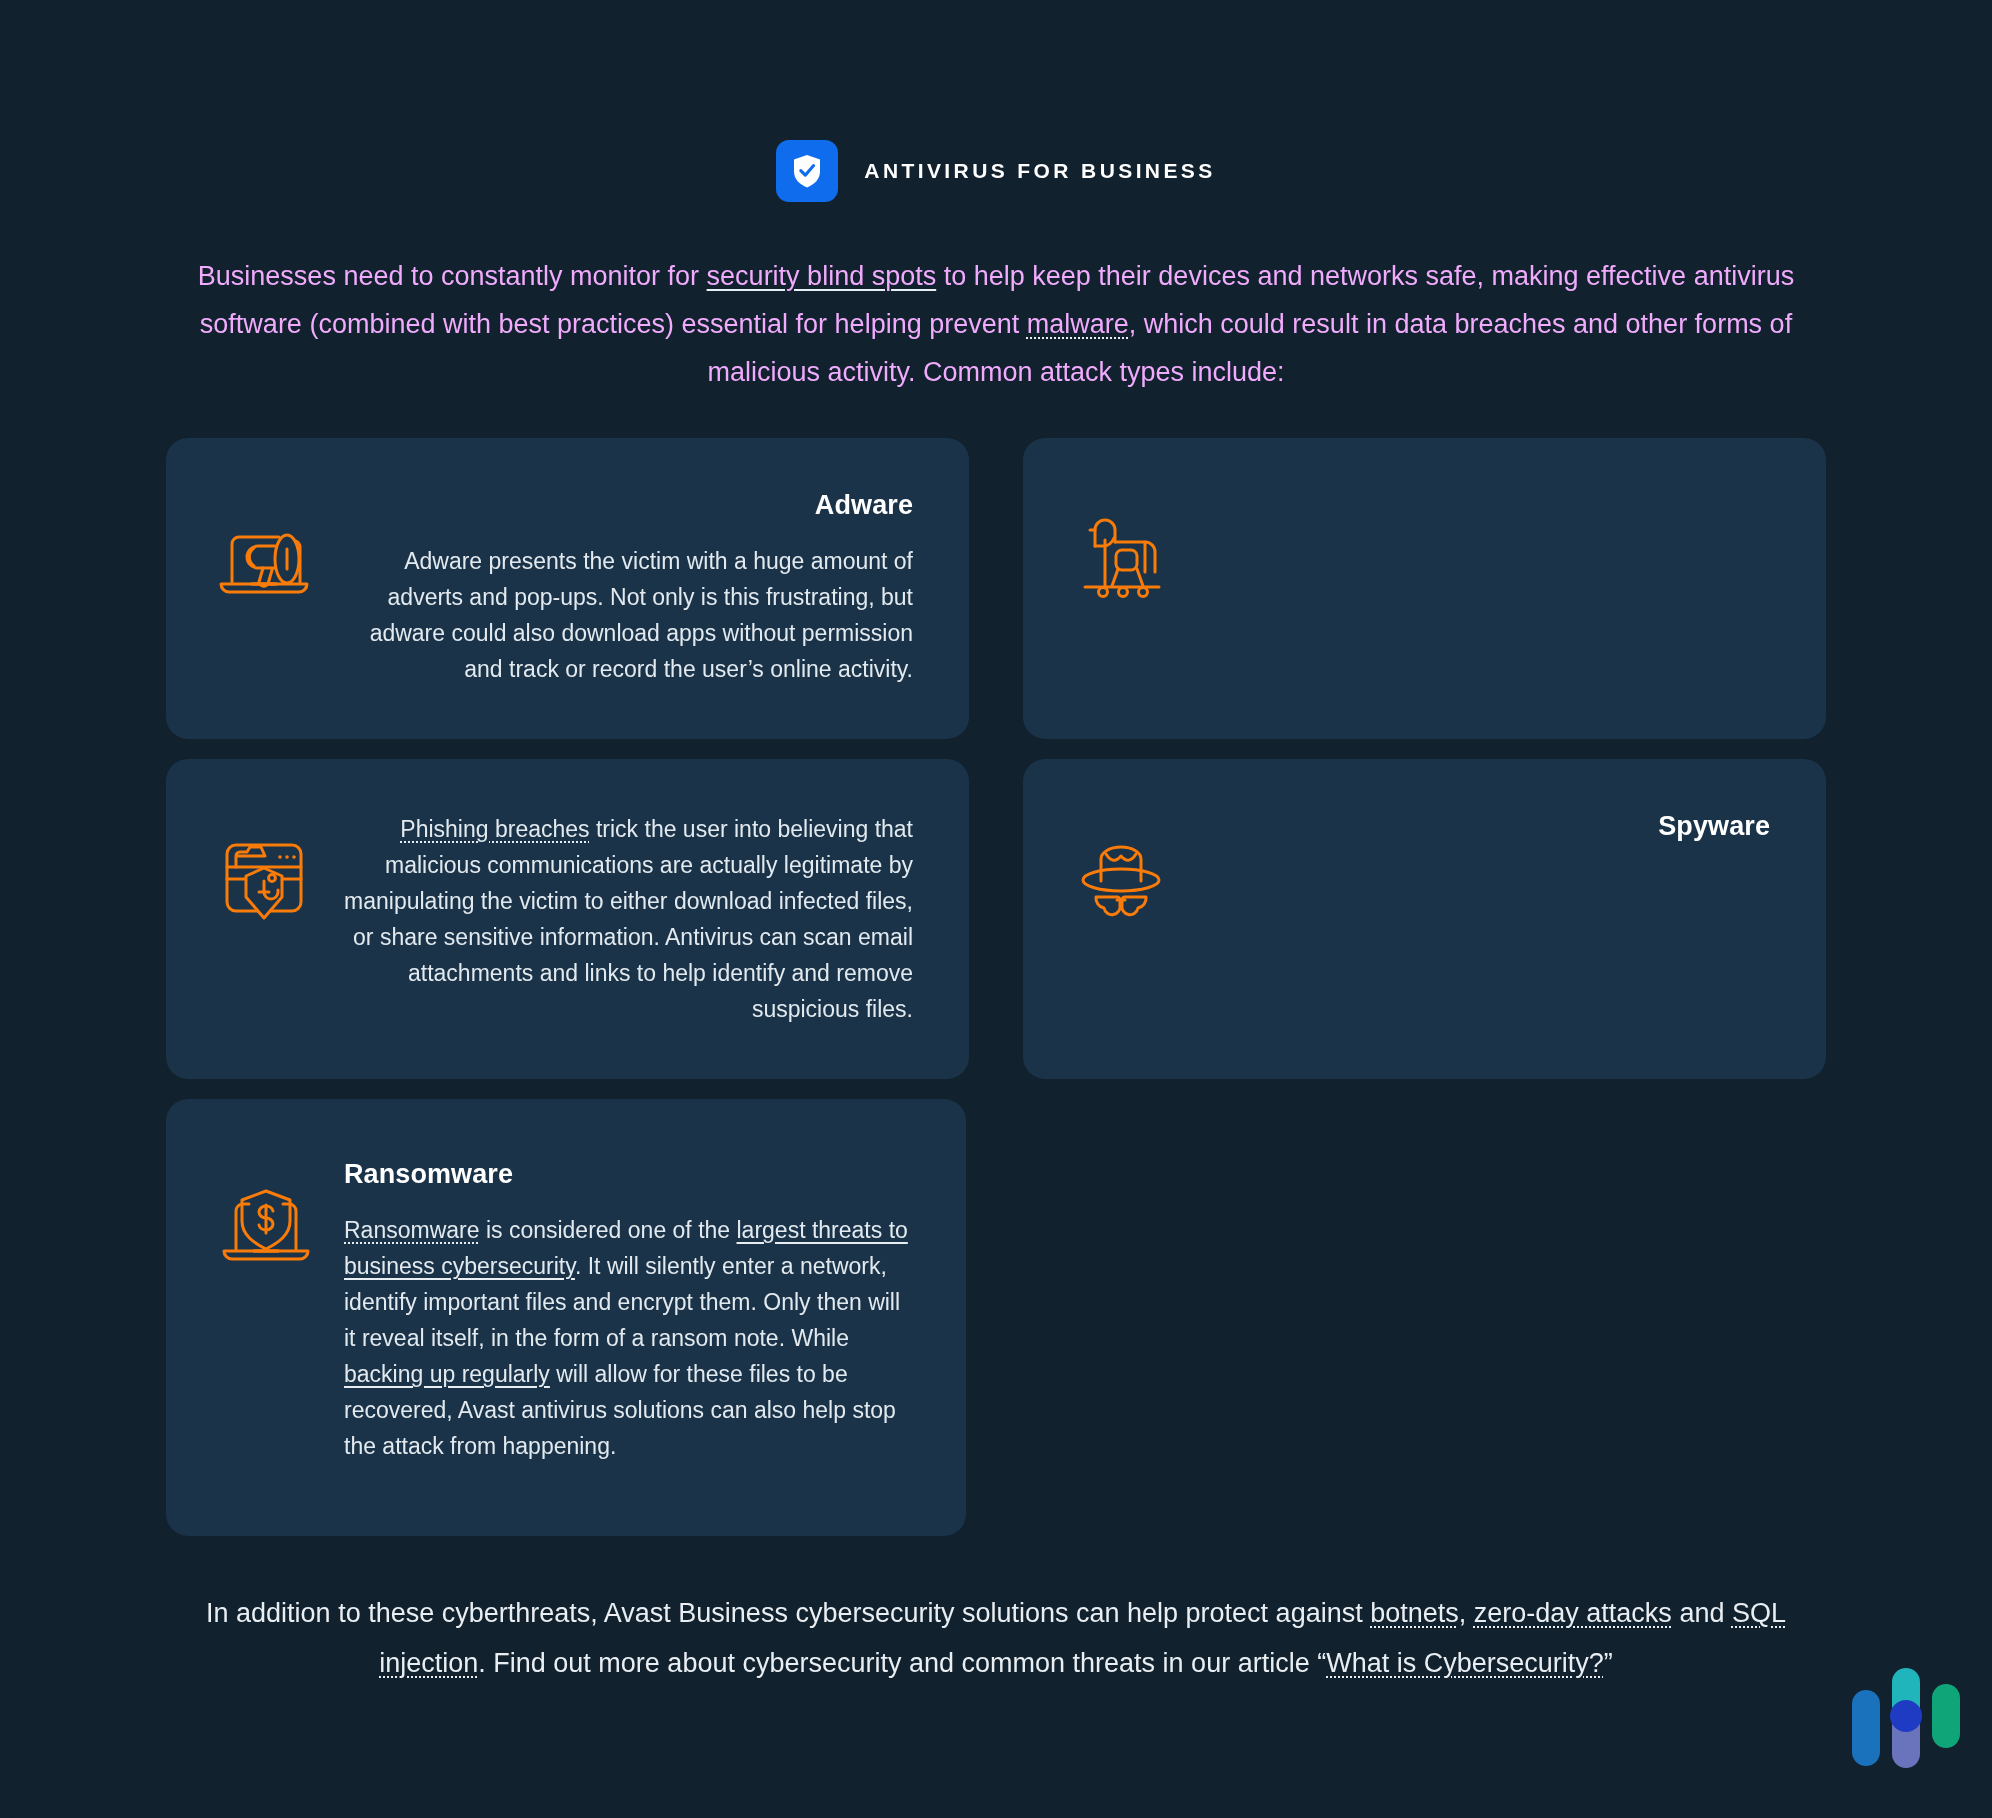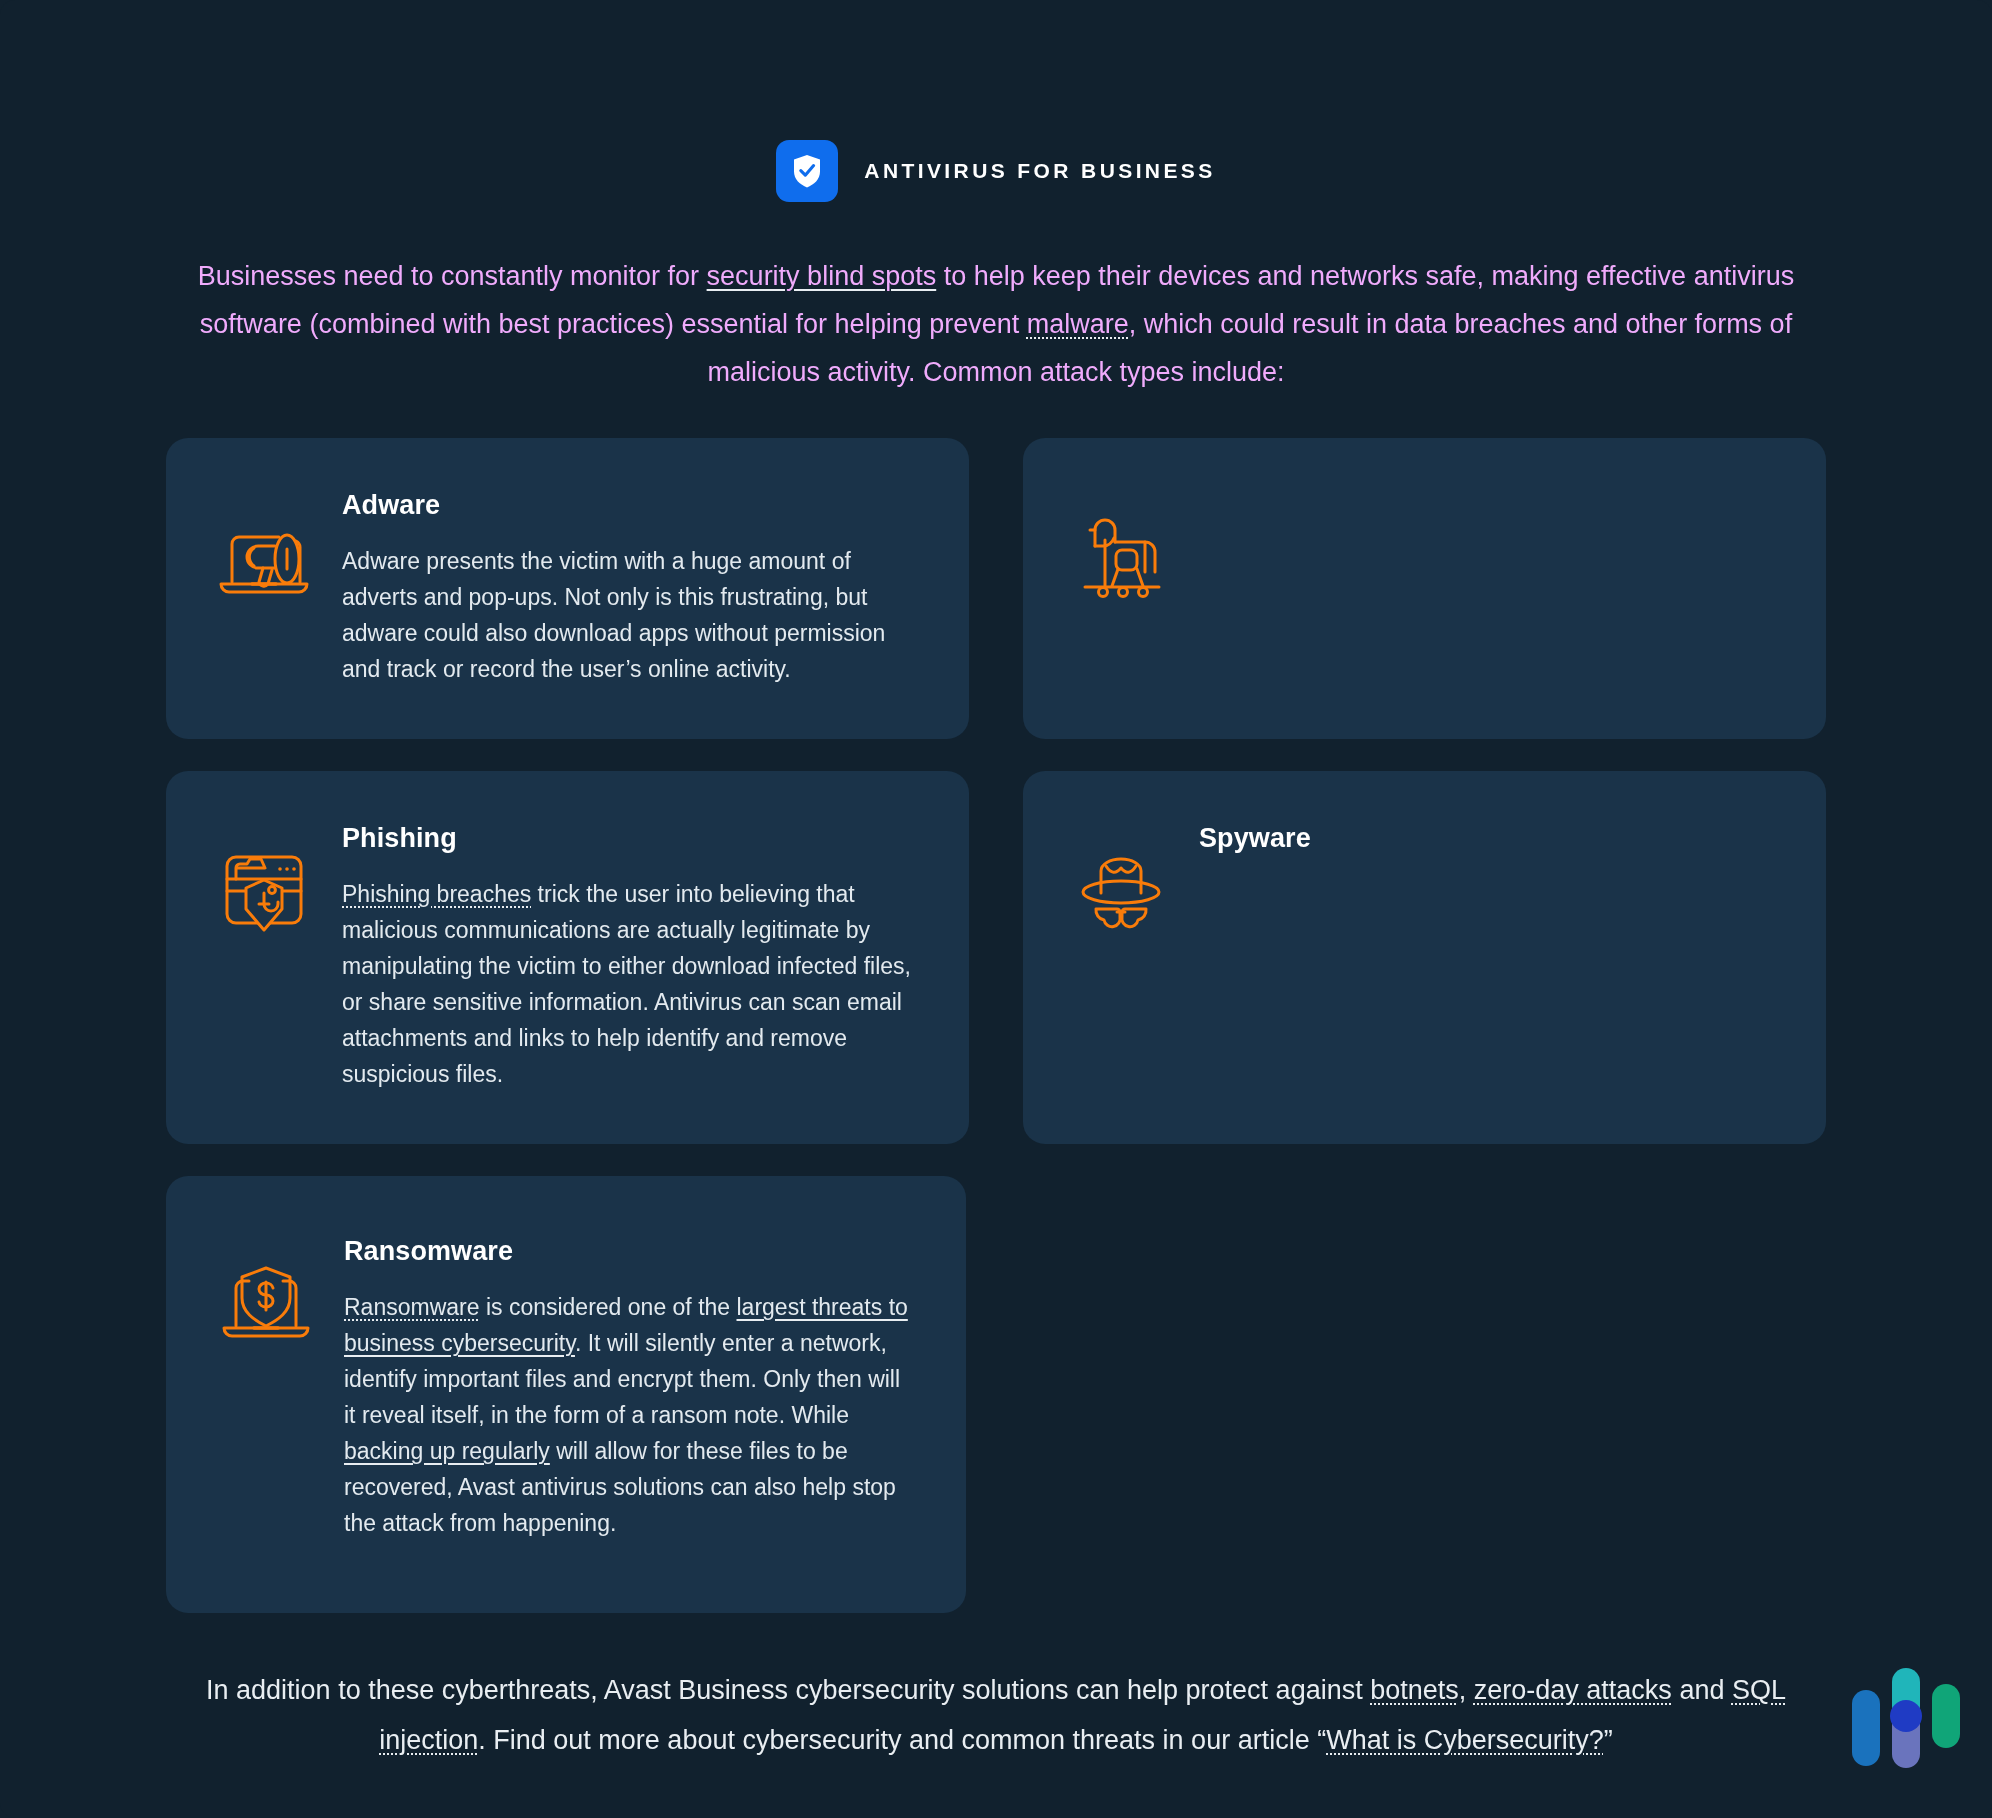--- a/index.html
+++ b/index.html
@@ -77,21 +77,22 @@
 
   
   .grid {
     position: relative;
     width: 1660px;
     margin: 42px auto 0;
   }
   .row {
     display: flex;
     gap: 54px;
-    margin-bottom: 32px;
+    margin-bottom: 20px;
+    text-align: right;
   }
   .card {
     background: #1a3349;
     border-radius: 22px;
     padding: 52px 56px 52px 50px;
     display: flex;
     gap: 30px;
     flex: 1 1 0;
   }
   .card-icon { flex: none; width: 96px; padding-top: 24px; }
@@ -220,21 +221,20 @@
               <circle cx="71" cy="22" r="1.8" fill="#f97c0a" stroke="none"></circle>
               <circle cx="78" cy="22" r="1.8" fill="#f97c0a" stroke="none"></circle>
               <path d="M48 33 L66 41 V62 L48 83 L30 62 V41 Z" fill="#1a3349"></path>
               <path d="M48 46 V57 a7 7 0 0 0 14 0 V55"></path>
               <circle cx="56" cy="43" r="3.4"></circle>
               <path d="M43 57 h10"></path>
             </g>
           </svg>
         </div>
         <div class="card-body">
-          <div class="card-title">Phishing</div>
           <div class="card-text"><a class="lnk-dotted">Phishing breaches</a><span> trick the user into believing that malicious communications are actually legitimate by manipulating the victim to either download infected files, or share sensitive information. Antivirus can scan email attachments and links to help identify and remove suspicious files.</span></div>
         </div>
       </div>
 
       <div class="card">
         <div class="card-icon">
           <svg width="96" height="86" viewBox="0 0 96 86" aria-hidden="true">
             <g fill="none" stroke="#f97c0a" stroke-width="3" stroke-linecap="round" stroke-linejoin="round">
               <path d="M28 46 V24 a20 12 0 0 1 40 0 V46"></path>
               <path d="M33 19 c5 8 10 8 15 2 c5 6 10 6 15 -2"></path>

